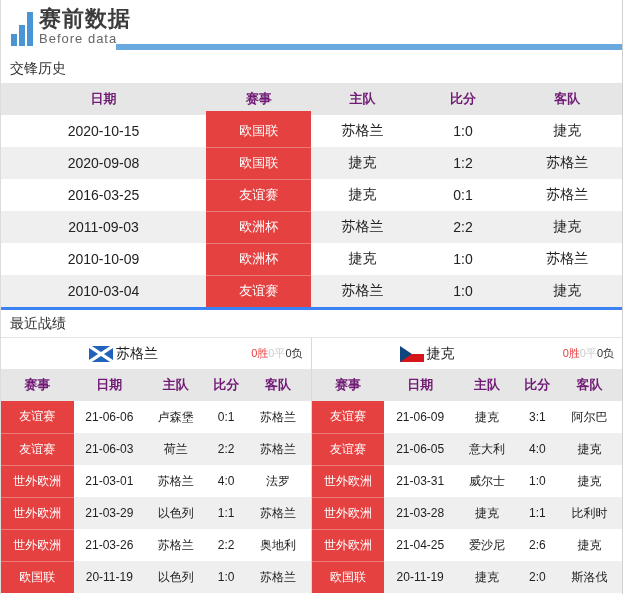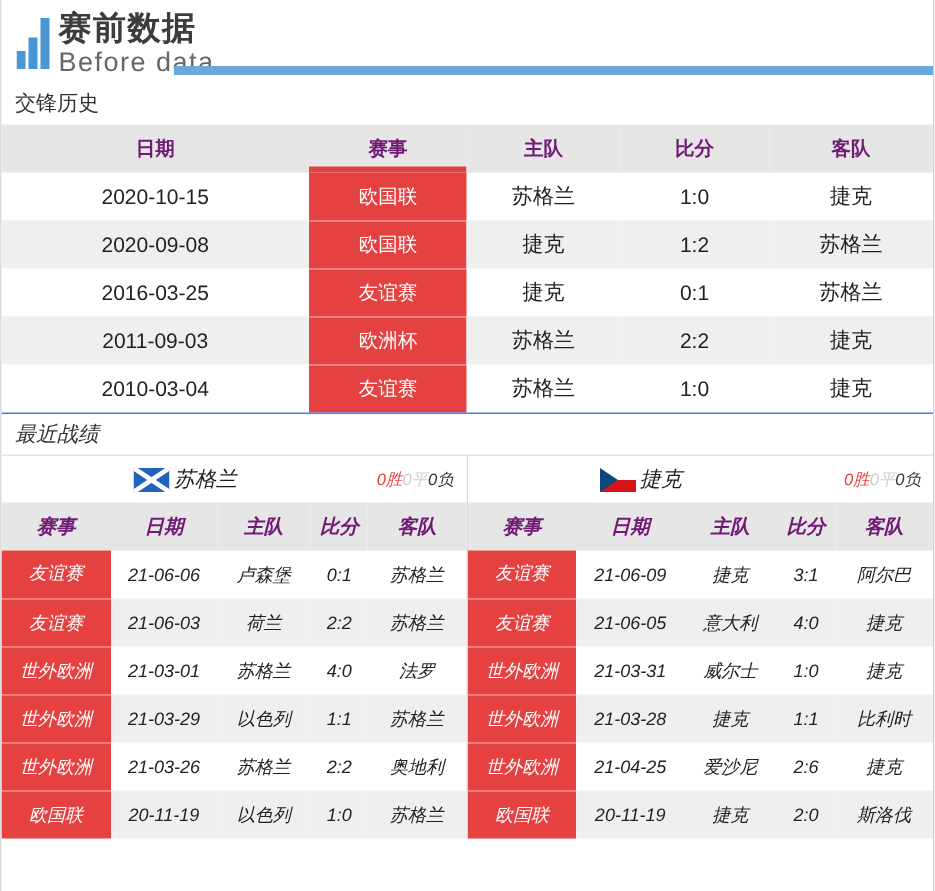--- a/index.html
+++ b/index.html
@@ -19,21 +19,21 @@
     border-left:1px solid #dcdcdc;border-right:1px solid #d0d0d0;
     position:relative;
   }
 
   
   .hdr{position:relative;height:55px;background:#fff;}
   .logo{position:absolute;left:10px;top:8px;display:flex;align-items:flex-start;}
   .logo-bars{display:block;margin-right:4px;}
   .logo-text{line-height:1;}
   .logo-title{font-size:22px;font-weight:bold;color:#3c3c3c;letter-spacing:1px;}
-  .logo-sub{font-size:18px;color:#666;margin-top:2px;letter-spacing:1px;}
+  .logo-sub{font-size:13px;color:#666;margin-top:2px;letter-spacing:1px;}
   .blue-rule{position:absolute;left:115px;right:0;top:44px;height:6px;background:var(--blue);}
 
   
   .sec-title{
     height:28px;display:flex;align-items:center;padding-left:9px;
     font-size:14px;color:var(--title);background:#fff;
   }
 
   
   table{width:100%;border-collapse:collapse;table-layout:fixed;}
@@ -52,21 +52,21 @@
 
   
   .h2h-table col.c-date{width:33%;}
   .h2h-table col.c-comp{width:17%;}
   .h2h-table col.c-home{width:16.4%;}
   .h2h-table col.c-score{width:16%;}
   .h2h-table col.c-away{width:17.6%;}
   .h2h-table th.comp-h{box-shadow:inset 0 -4px 0 var(--red);background:var(--head-bg);}
 
   
-  .recent{border-top:1px solid #3b82f6;font-style:italic;}
+  .recent{border-top:3px solid #3b82f6;}
   .recent .sec-title{border-bottom:1px solid #e4e4e4;}
   .panels{display:flex;}
   .panel{width:311.5px;}
   .panel.left{border-right:1px solid #d9d9d9;}
 
   .team-strip{
     height:31px;display:flex;align-items:center;justify-content:space-between;
     padding:0 8px 0 88px;background:#fff;
   }
   .team{display:flex;align-items:center;font-size:14px;color:#1d1d1d;}
@@ -144,20 +144,27 @@
             <td>捷克</td>
             <td>0:1</td>
             <td>苏格兰</td>
           </tr>
           <tr>
             <td>2011-09-03</td>
             <td class="comp">欧洲杯</td>
             <td>苏格兰</td>
             <td>2:2</td>
             <td>捷克</td>
+          </tr>
+          <tr>
+            <td>2010-10-09</td>
+            <td class="comp">欧洲杯</td>
+            <td>捷克</td>
+            <td>1:0</td>
+            <td>苏格兰</td>
           </tr>
           <tr>
             <td>2010-03-04</td>
             <td class="comp">友谊赛</td>
             <td>苏格兰</td>
             <td>1:0</td>
             <td>捷克</td>
           </tr>
         </tbody>
     </table>

